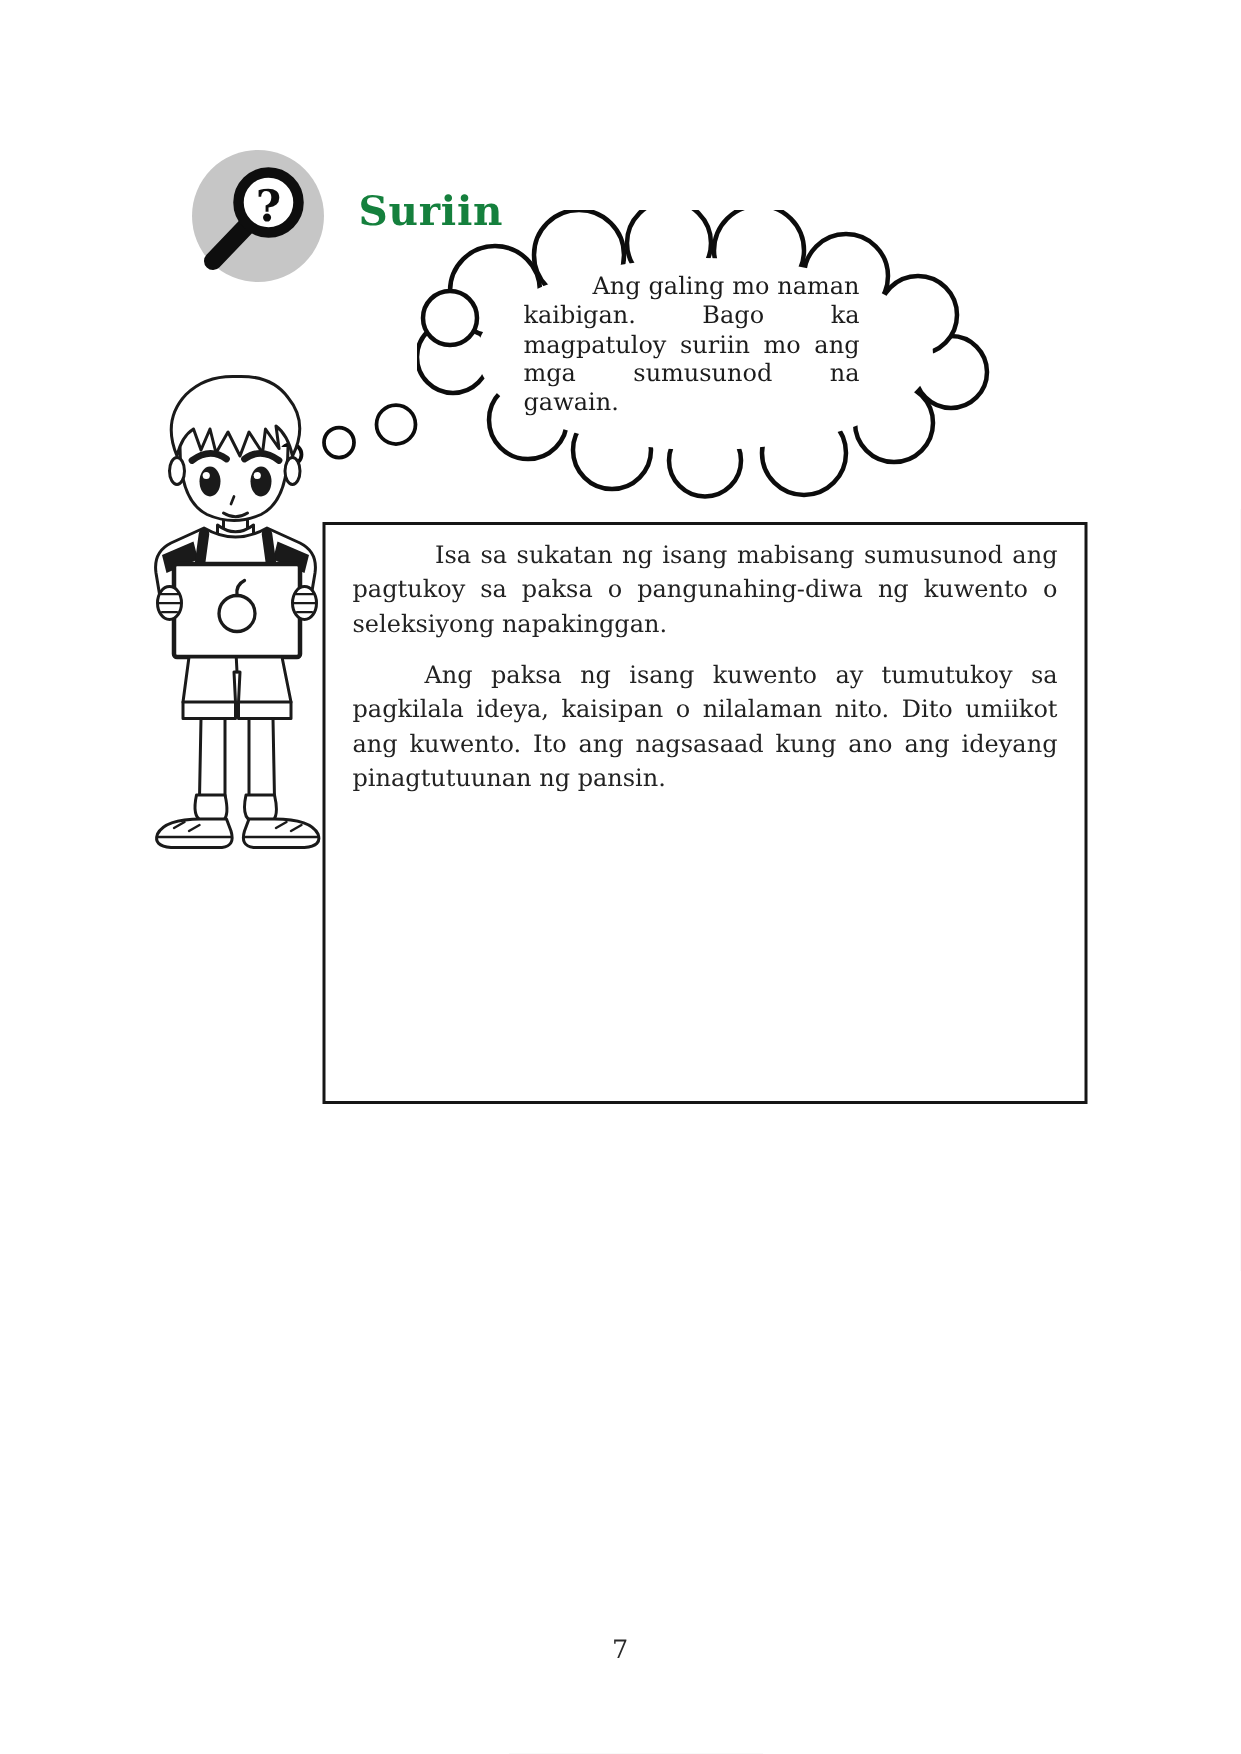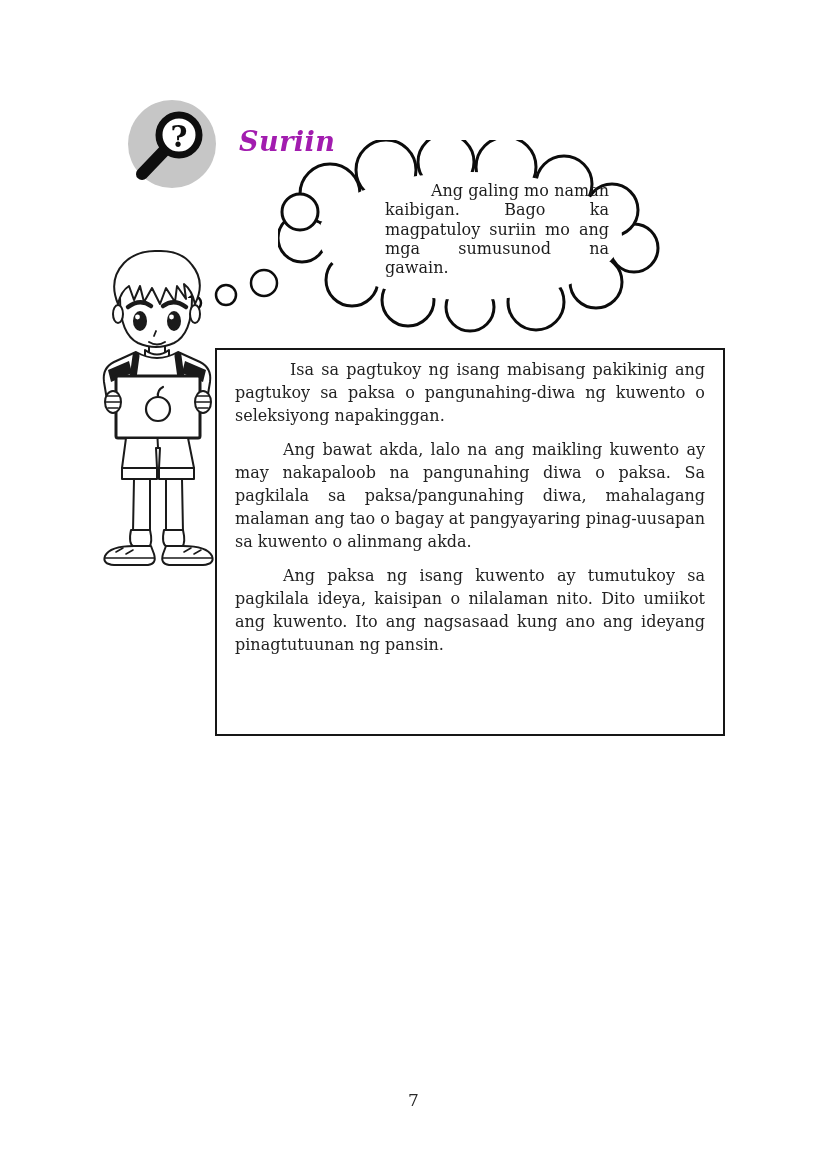--- a/index.html
+++ b/index.html
@@ -4,29 +4,28 @@
 <style>
   * { margin:0; padding:0; box-sizing:border-box; }
   body { background:#e8e8e8; font-family:"DejaVu Serif", serif; }
   .page {
     position:relative; width:827px; height:1169px; margin:0 auto;
     background:#ffffff; overflow:hidden; color:#1f1f1f;
   }
   .badge { position:absolute; left:126px; top:98px; width:92px; height:92px; }
   .section-title {
     position:absolute; left:239px; top:126px;
-    font-family:"DejaVu Serif", serif; font-weight:bold; font-style:italic;
-    font-size:27px; letter-spacing:0.5px; color:#a21caf;text-align:right;
+    font-family:"DejaVu Serif", serif; font-weight:bold; 
+    font-size:27px; letter-spacing:0.5px; color:#15803d;text-align:right;
   }
   .cloud-wrap { position:absolute; left:278px; top:140px; width:388px; height:196px; }
   .cloud-text {
     position:absolute; left:349px; top:181px; width:224px;
     font-size:16px; line-height:19.3px; text-align:justify; text-indent:46px;
     color:#1c1c1c;
-    margin-left:36px;
   }
   .dots { position:absolute; left:178px; top:262px; width:105px; height:58px; }
   .boy { position:absolute; left:96px; top:246px; width:125px; height:322px; }
   .content-box {
     position:absolute; left:215px; top:348px; width:510px; height:388px;
     border:2px solid #161616; background:#ffffff;
     padding:8px 18px 6px 18px;
   }
   .content-box p {
     font-size:16px; line-height:23.2px; text-align:justify; text-indent:48px;
@@ -135,20 +134,19 @@
       <ellipse cx="44" cy="75" rx="7" ry="10" fill="#1a1a1a"></ellipse>
       <ellipse cx="78" cy="75" rx="7" ry="10" fill="#1a1a1a"></ellipse>
       <circle cx="41.5" cy="71" r="2.4" fill="#ffffff"></circle>
       <circle cx="75.5" cy="71" r="2.4" fill="#ffffff"></circle>
       <path d="M 60 85 L 58 90" stroke="#1a1a1a" stroke-width="1.8" fill="none"></path>
       <path d="M 53 96 Q 61 101 69 96" stroke="#1a1a1a" stroke-width="2" fill="none"></path>
     </g>
   </svg>
 
   <div class="content-box">
-    <p>Isa sa pagtukoy ng isang mabisang pakikinig ang pagtukoy sa paksa o pangunahing-diwa ng kuwento o seleksiyong napakinggan.</p>
-    <p>Ang bawat akda, lalo na ang maikling kuwento ay may nakapaloob na pangunahing diwa o paksa. Sa pagkilala sa paksa/pangunahing diwa, mahalagang malaman ang tao o bagay at pangyayaring pinag-uusapan sa kuwento o alinmang akda.</p>
+    <p>Isa sa sukatan ng isang mabisang sumusunod ang pagtukoy sa paksa o pangunahing-diwa ng kuwento o seleksiyong napakinggan.</p>
     <p>Ang paksa ng isang kuwento ay tumutukoy sa pagkilala ideya, kaisipan o nilalaman nito. Dito umiikot ang kuwento. Ito ang nagsasaad kung ano ang ideyang pinagtutuunan ng pansin.</p>
   </div>
 
   <div class="page-number">7</div>
 
 </div>
 
 </body></html>

